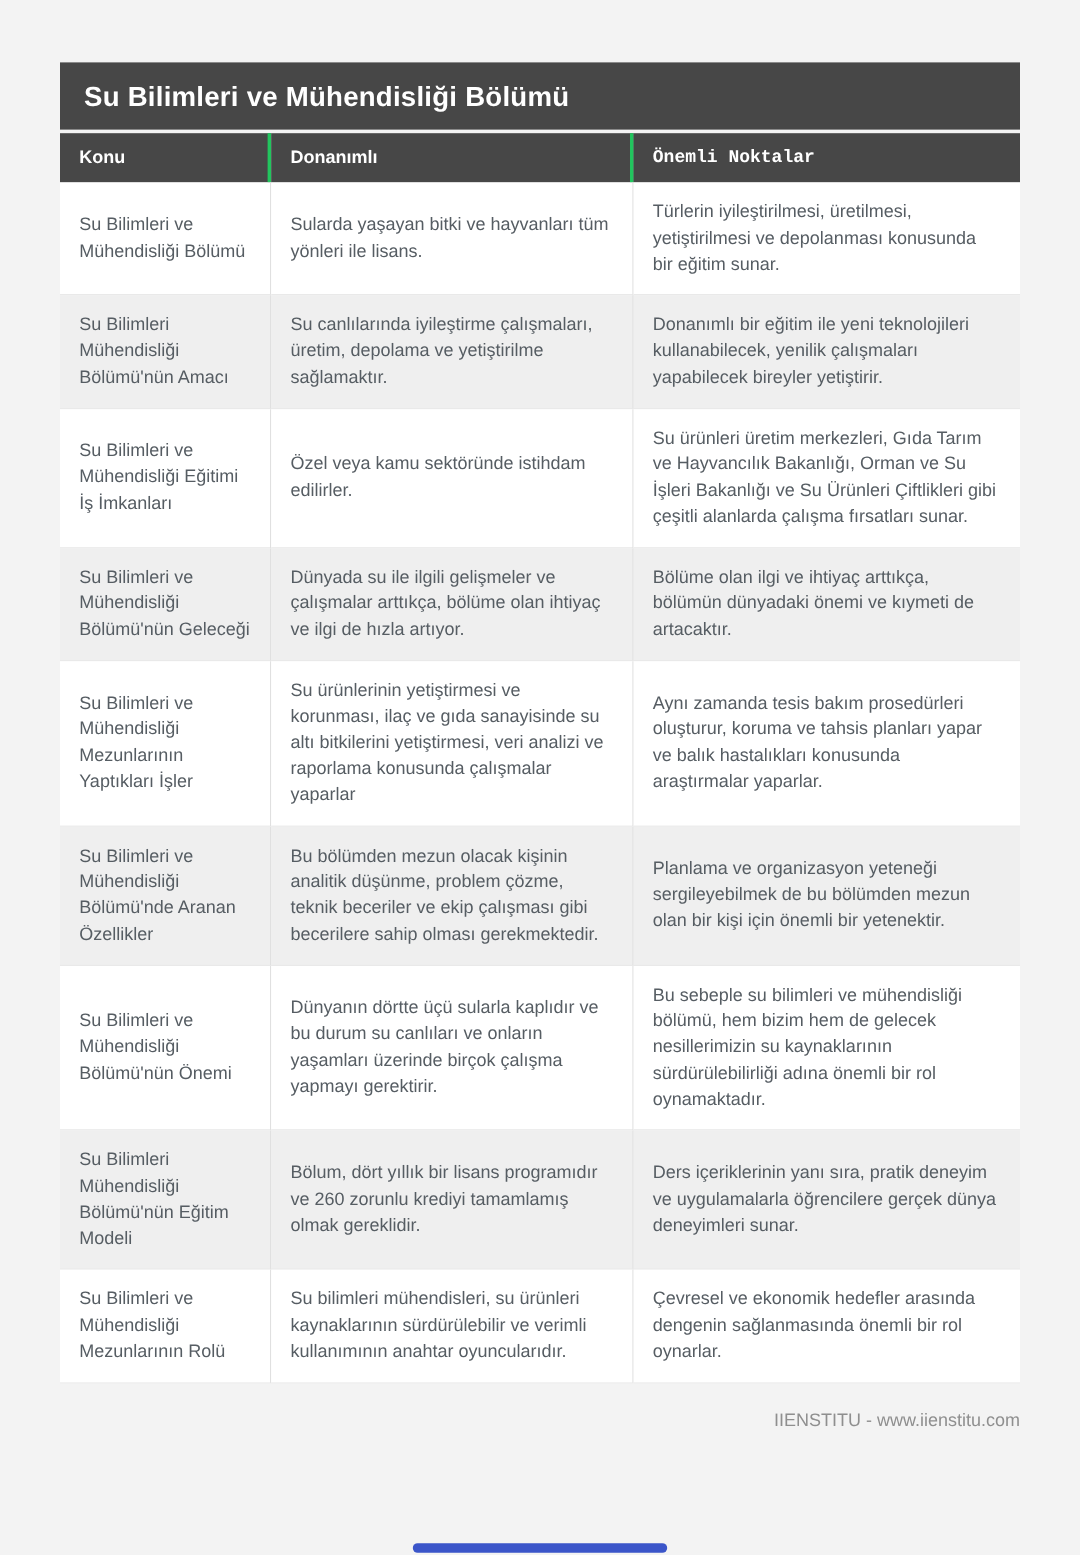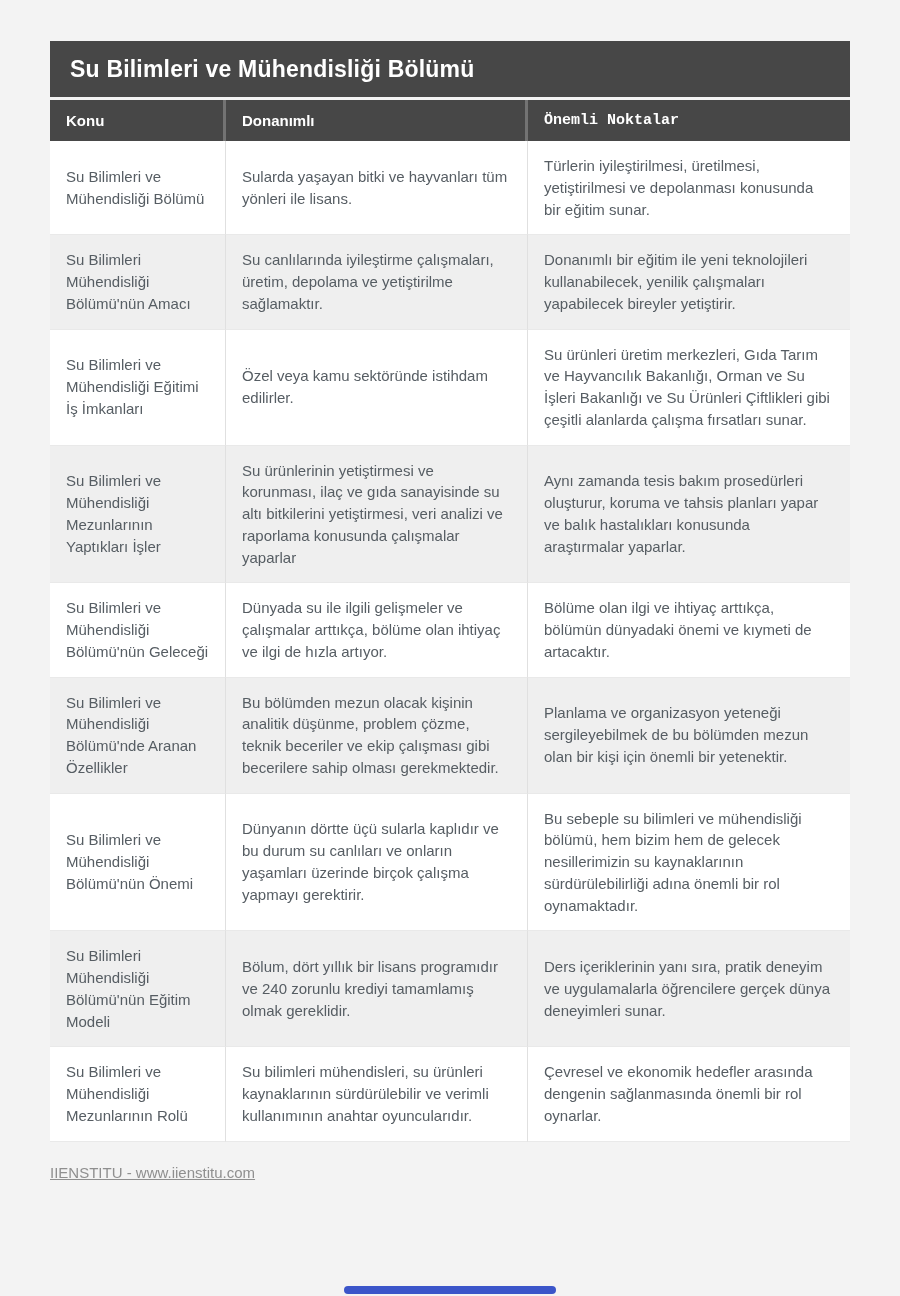--- a/index.html
+++ b/index.html
@@ -5,21 +5,21 @@
   * { margin: 0; padding: 0; box-sizing: border-box; }
   html, body {
     width: 900px; height: 1296px;
     background: #f3f3f3;
     font-family: "Liberation Sans", "DejaVu Sans", sans-serif;
     position: relative;
     overflow: hidden;
   }
   .doc {
     position: absolute;
-    left: 50px; top: 41px;
+    left: 50px; top: 52px;
     width: 800px;
   }
   .title-bar {
     background: #474747;
     color: #ffffff;
     font-size: 23px;
     font-weight: bold;
     padding: 15px 20px 14px 20px;
     margin-bottom: 3px;
     letter-spacing: 0.2px;
@@ -30,43 +30,42 @@
     border-spacing: 0;
     table-layout: fixed;
   }
   table.info-table th {
     background: #474747;
     color: #ffffff;
     font-size: 15px;
     font-weight: bold;
     text-align: left;
     padding: 12px 16px;
-    border-right: 3px solid #737373;
+    border-right: 3px solid #22c55e;
   }
   table.info-table th:last-child { border-right: none; font-family: Liberation Mono, monospace; }
   table.info-table td {
     background: #ffffff;
     color: #565d63;
     font-size: 15px;
     line-height: 1.45;
     padding: 14px 16px;
     vertical-align: middle;
     border-right: 1px solid #e0e0e0;
     border-bottom: 1px solid #e9e9e9;
     word-wrap: break-word;
   }
   table.info-table td:last-child { border-right: none; }
   table.info-table tr:nth-child(even) td { background: #efefef; }
   td.konu { color: #4e5d6c; }
   .footer {
     margin-top: 22px;
-    text-align: left;
+    text-align: right;
     color: #8f8f8f;
     font-size: 15px;
-    text-decoration: underline;
   }
   .accent-bar {
     position: absolute;
     left: 50%;
     transform: translateX(-50%);
     bottom: 2px;
     width: 212px;
     height: 8px;
     border-radius: 4px;
     background: #3b55c9;
@@ -102,42 +101,42 @@
         <td class="konu">Su Bilimleri Mühendisliği Bölümü'nün Amacı</td>
         <td>Su canlılarında iyileştirme çalışmaları, üretim, depolama ve yetiştirilme sağlamaktır.</td>
         <td>Donanımlı bir eğitim ile yeni teknolojileri kullanabilecek, yenilik çalışmaları yapabilecek bireyler yetiştirir.</td>
       </tr>
       <tr>
         <td class="konu">Su Bilimleri ve Mühendisliği Eğitimi İş İmkanları</td>
         <td>Özel veya kamu sektöründe istihdam edilirler.</td>
         <td>Su ürünleri üretim merkezleri, Gıda Tarım ve Hayvancılık Bakanlığı, Orman ve Su İşleri Bakanlığı ve Su Ürünleri Çiftlikleri gibi çeşitli alanlarda çalışma fırsatları sunar.</td>
       </tr>
       <tr>
+        <td class="konu">Su Bilimleri ve Mühendisliği Bölümü'nün Geleceği</td>
+        <td>Dünyada su ile ilgili gelişmeler ve çalışmalar arttıkça, bölüme olan ihtiyaç ve ilgi de hızla artıyor.</td>
+        <td>Bölüme olan ilgi ve ihtiyaç arttıkça, bölümün dünyadaki önemi ve kıymeti de artacaktır.</td>
+      </tr>
+      <tr>
         <td class="konu">Su Bilimleri ve Mühendisliği Mezunlarının Yaptıkları İşler</td>
         <td>Su ürünlerinin yetiştirmesi ve korunması, ilaç ve gıda sanayisinde su altı bitkilerini yetiştirmesi, veri analizi ve raporlama konusunda çalışmalar yaparlar</td>
         <td>Aynı zamanda tesis bakım prosedürleri oluşturur, koruma ve tahsis planları yapar ve balık hastalıkları konusunda araştırmalar yaparlar.</td>
-      </tr>
-      <tr>
-        <td class="konu">Su Bilimleri ve Mühendisliği Bölümü'nün Geleceği</td>
-        <td>Dünyada su ile ilgili gelişmeler ve çalışmalar arttıkça, bölüme olan ihtiyaç ve ilgi de hızla artıyor.</td>
-        <td>Bölüme olan ilgi ve ihtiyaç arttıkça, bölümün dünyadaki önemi ve kıymeti de artacaktır.</td>
       </tr>
       <tr>
         <td class="konu">Su Bilimleri ve Mühendisliği Bölümü'nde Aranan Özellikler</td>
         <td>Bu bölümden mezun olacak kişinin analitik düşünme, problem çözme, teknik beceriler ve ekip çalışması gibi becerilere sahip olması gerekmektedir.</td>
         <td>Planlama ve organizasyon yeteneği sergileyebilmek de bu bölümden mezun olan bir kişi için önemli bir yetenektir.</td>
       </tr>
       <tr>
         <td class="konu">Su Bilimleri ve Mühendisliği Bölümü'nün Önemi</td>
         <td>Dünyanın dörtte üçü sularla kaplıdır ve bu durum su canlıları ve onların yaşamları üzerinde birçok çalışma yapmayı gerektirir.</td>
         <td>Bu sebeple su bilimleri ve mühendisliği bölümü, hem bizim hem de gelecek nesillerimizin su kaynaklarının sürdürülebilirliği adına önemli bir rol oynamaktadır.</td>
       </tr>
       <tr>
         <td class="konu">Su Bilimleri Mühendisliği Bölümü'nün Eğitim Modeli</td>
-        <td>Bölum, dört yıllık bir lisans programıdır ve 240 zorunlu krediyi tamamlamış olmak gereklidir.</td>
+        <td>Bölum, dört yıllık bir lisans programıdır ve 260 zorunlu krediyi tamamlamış olmak gereklidir.</td>
         <td>Ders içeriklerinin yanı sıra, pratik deneyim ve uygulamalarla öğrencilere gerçek dünya deneyimleri sunar.</td>
       </tr>
       <tr>
         <td class="konu">Su Bilimleri ve Mühendisliği Mezunlarının Rolü</td>
         <td>Su bilimleri mühendisleri, su ürünleri kaynaklarının sürdürülebilir ve verimli kullanımının anahtar oyuncularıdır.</td>
         <td>Çevresel ve ekonomik hedefler arasında dengenin sağlanmasında önemli bir rol oynarlar.</td>
       </tr>
     </tbody>
   </table>
 

